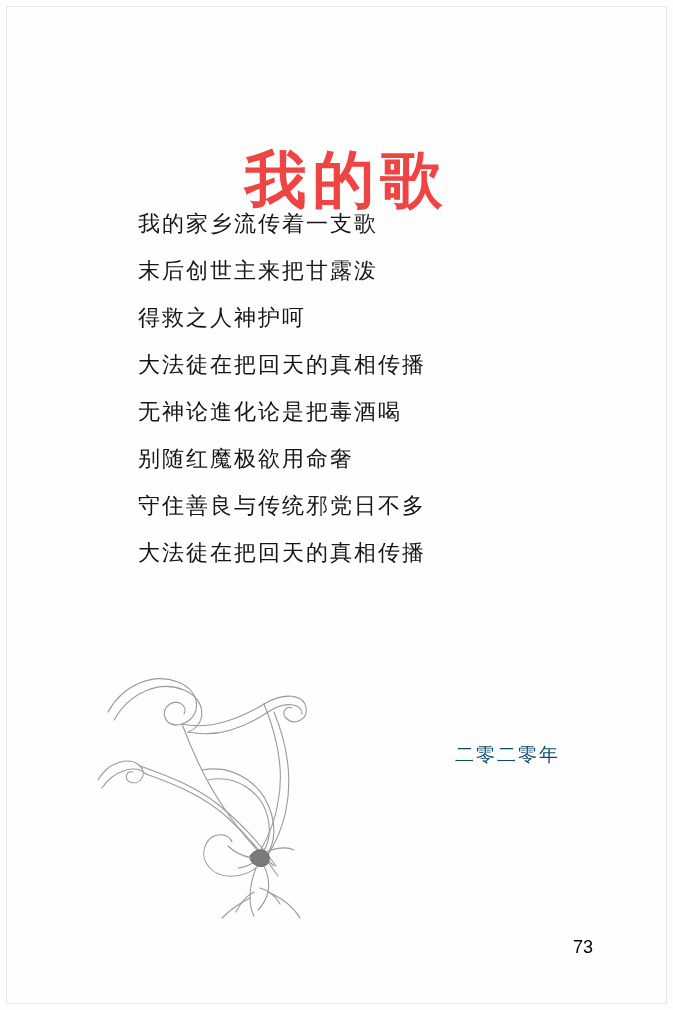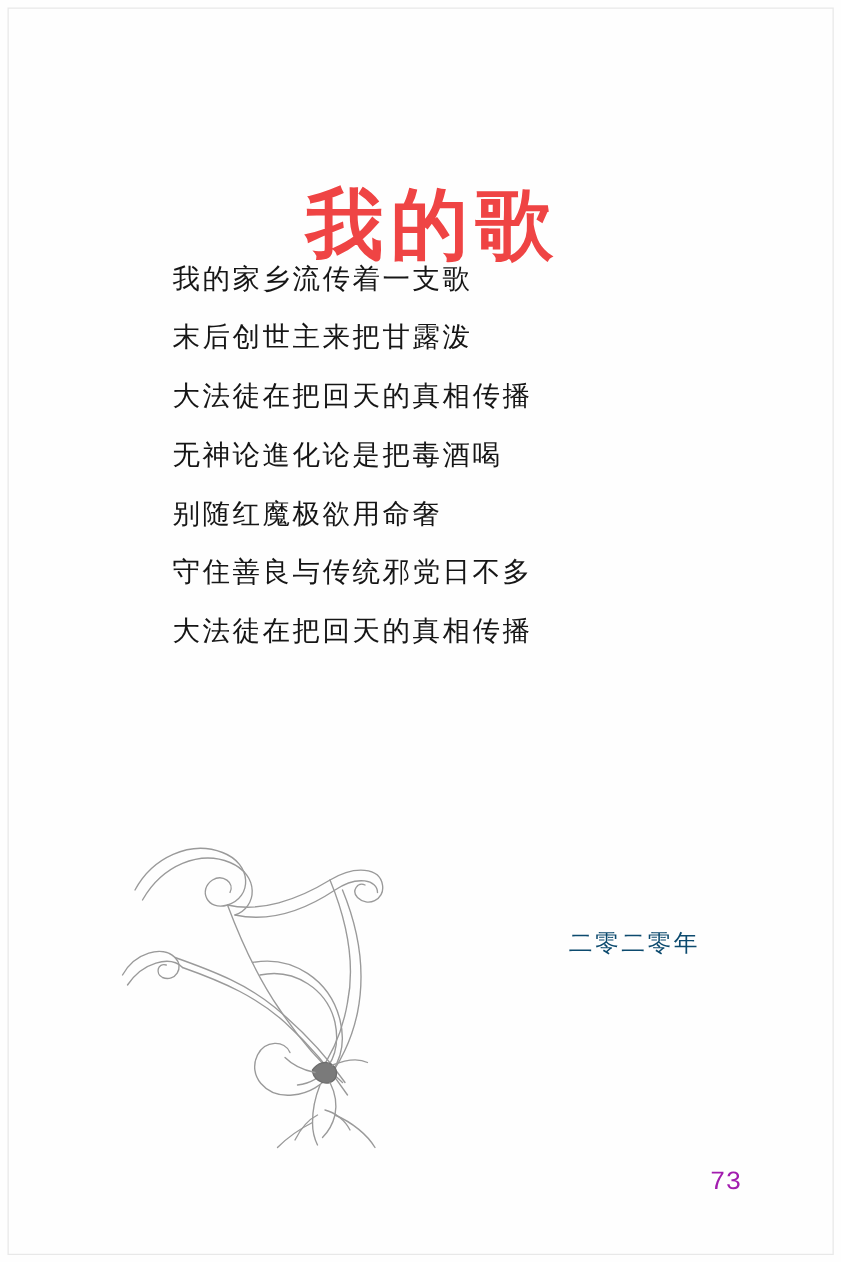--- a/index.html
+++ b/index.html
@@ -62,23 +62,23 @@
     left: 455px;
     font-size: 19px;
     letter-spacing: 2px;
     color: #0c4a6e;
     font-family: "DejaVu Serif", "Liberation Serif", serif;
   }
   .page-number {
     position: absolute;
     right: 80px;
     bottom: 52px;
-    font-size: 21px;
-    font-family: Liberation Mono, monospace;
-    color: #a21caf;
+    font-size: 18px;
+    font-family: Liberation Sans, sans-serif;
+    color: #000000;
   }
   .illustration {
     position: absolute;
     left: 78px;
     top: 660px;
     width: 280px;
     height: 260px;
     pointer-events: none;
   }
 </style>
@@ -86,20 +86,21 @@
 <body>
 
 <div class="page">
   <div class="page-border"></div>
 
   <h1 class="poem-title">我的歌</h1>
 
   <div class="poem-body">
     <div class="poem-line">我的家乡流传着一支歌</div>
     <div class="poem-line">末后创世主来把甘露泼</div>
+    <div class="poem-line">得救之人神护呵</div>
     <div class="poem-line">大法徒在把回天的真相传播</div>
     <div class="poem-line">无神论進化论是把毒酒喝</div>
     <div class="poem-line">别随红魔极欲用命奢</div>
     <div class="poem-line">守住善良与传统邪党日不多</div>
     <div class="poem-line">大法徒在把回天的真相传播</div>
   </div>
 
   <div class="poem-date">二零二零年</div>
 
   <div class="illustration">

